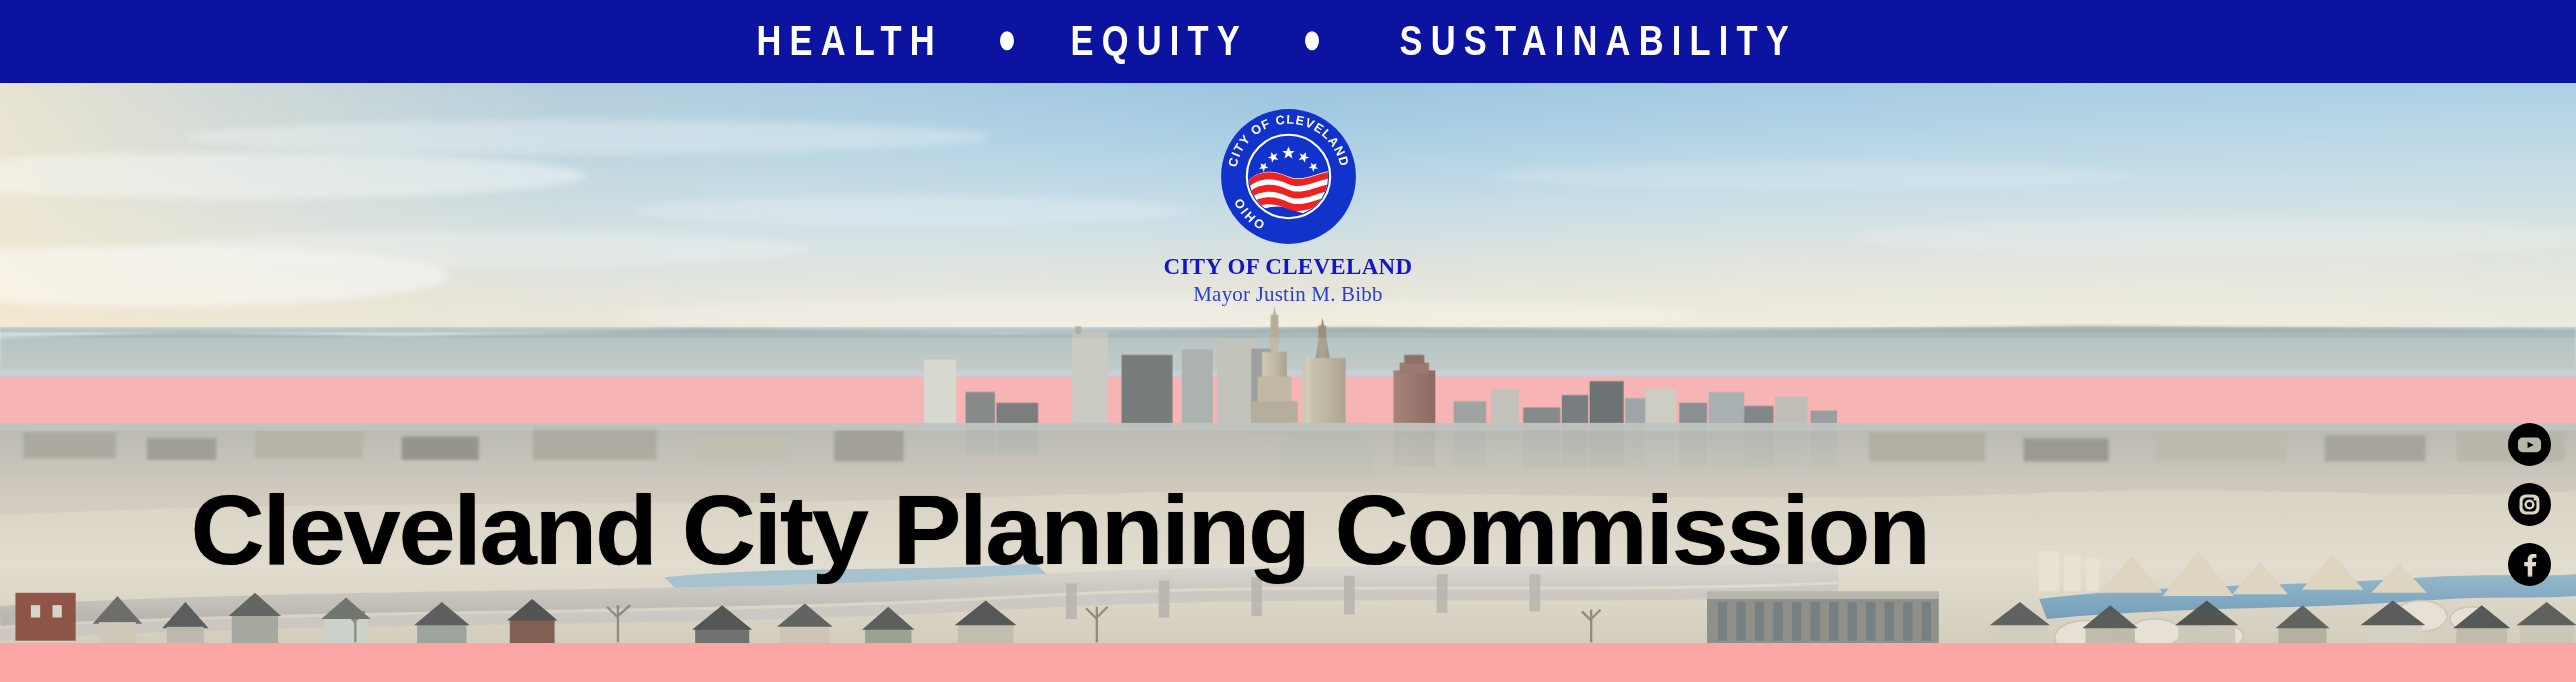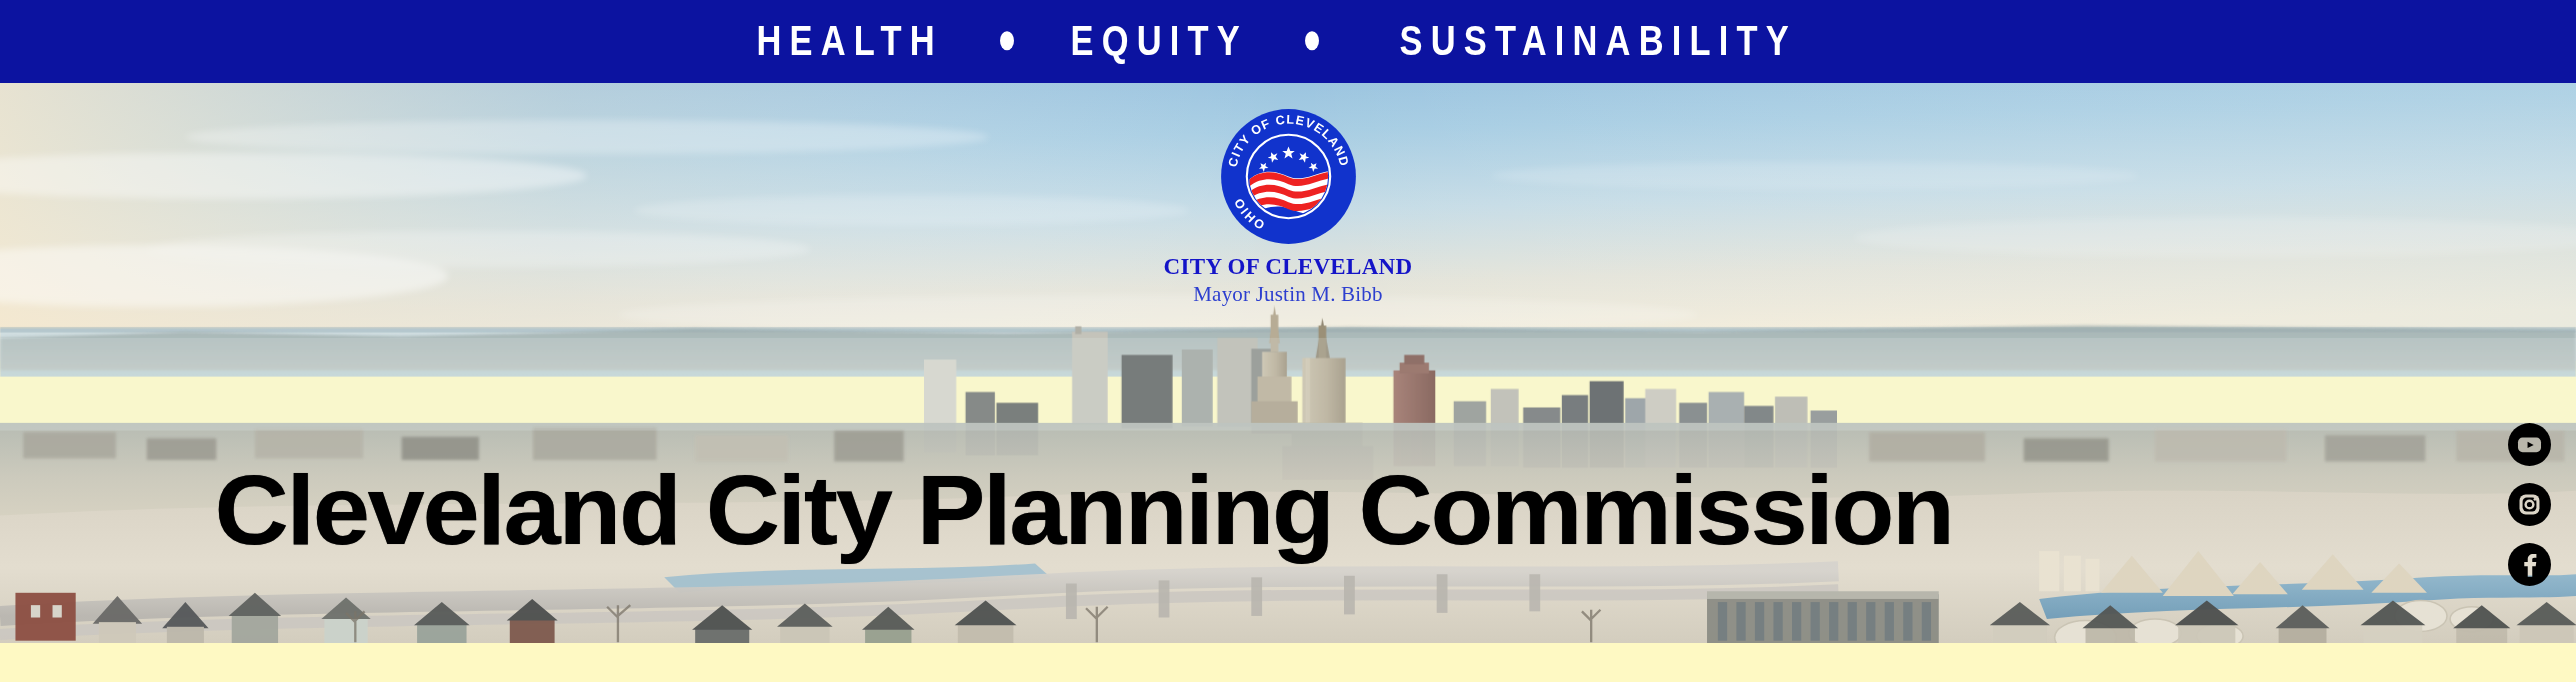--- a/index.html
+++ b/index.html
@@ -8,21 +8,21 @@
     width:2576px; height:682px;
     background:#ffffff;
     font-family:"Liberation Sans", sans-serif;
     overflow:hidden;
   }
 
   .page {
     position:relative;
     width:2576px;
     height:682px;
-    background:#fef9c3;
+    background:#fca5a5;
   }
 
   
   .top-banner {
     position:absolute;
     left:0; top:0;
     width:2576px; height:83px;
     background:#0c13a0;
     display:flex;
     align-items:center;
@@ -103,26 +103,25 @@
     font-size:21px;
     letter-spacing:0.2px;
     line-height:1.05;
     white-space:nowrap;
   }
 
   
   .hero-title {
     position:absolute;
     left:0;
-    top:460px;
+    top:480px;
     width:2120px;
     text-align:center;
     z-index:30;
     pointer-events:none;
-    margin-left:24px;
   }
   .hero-title span {
     display:inline-block;
     color:#000000;
     font-family:"Liberation Sans", sans-serif;
     font-weight:700;
     font-size:99px;
     line-height:1;
     letter-spacing:-2.3px;
     transform:scaleX(1.04);

